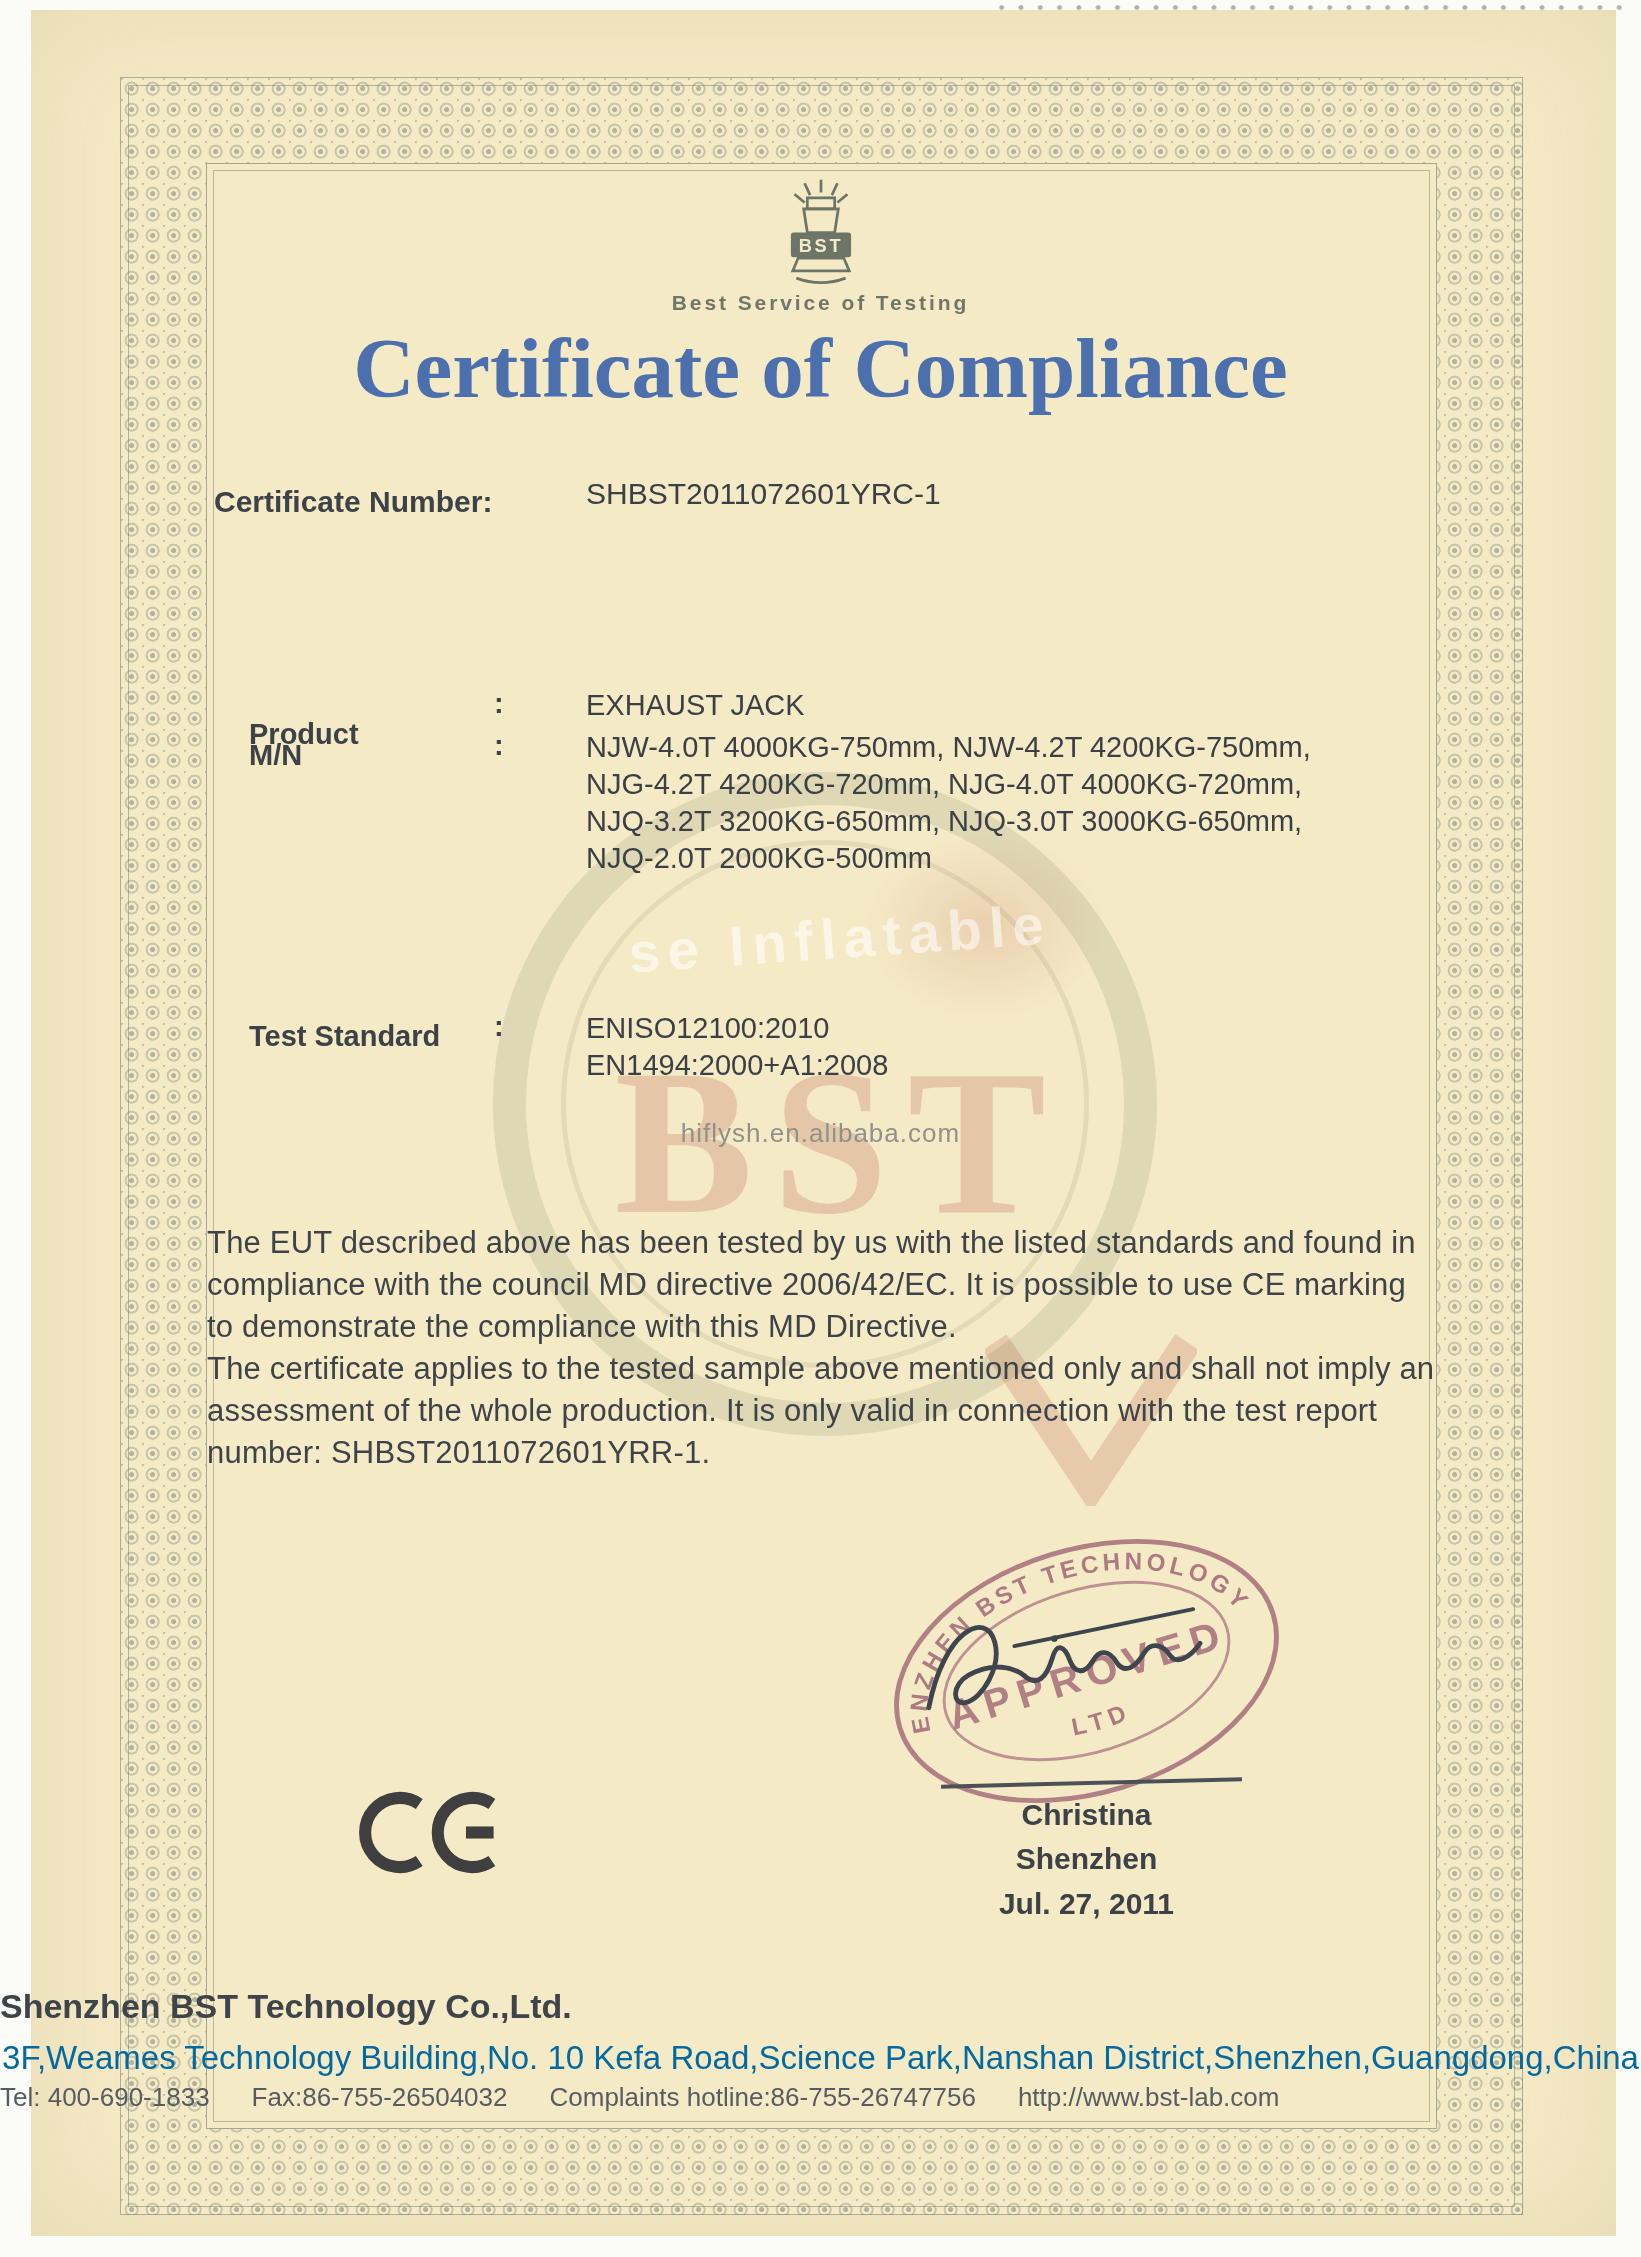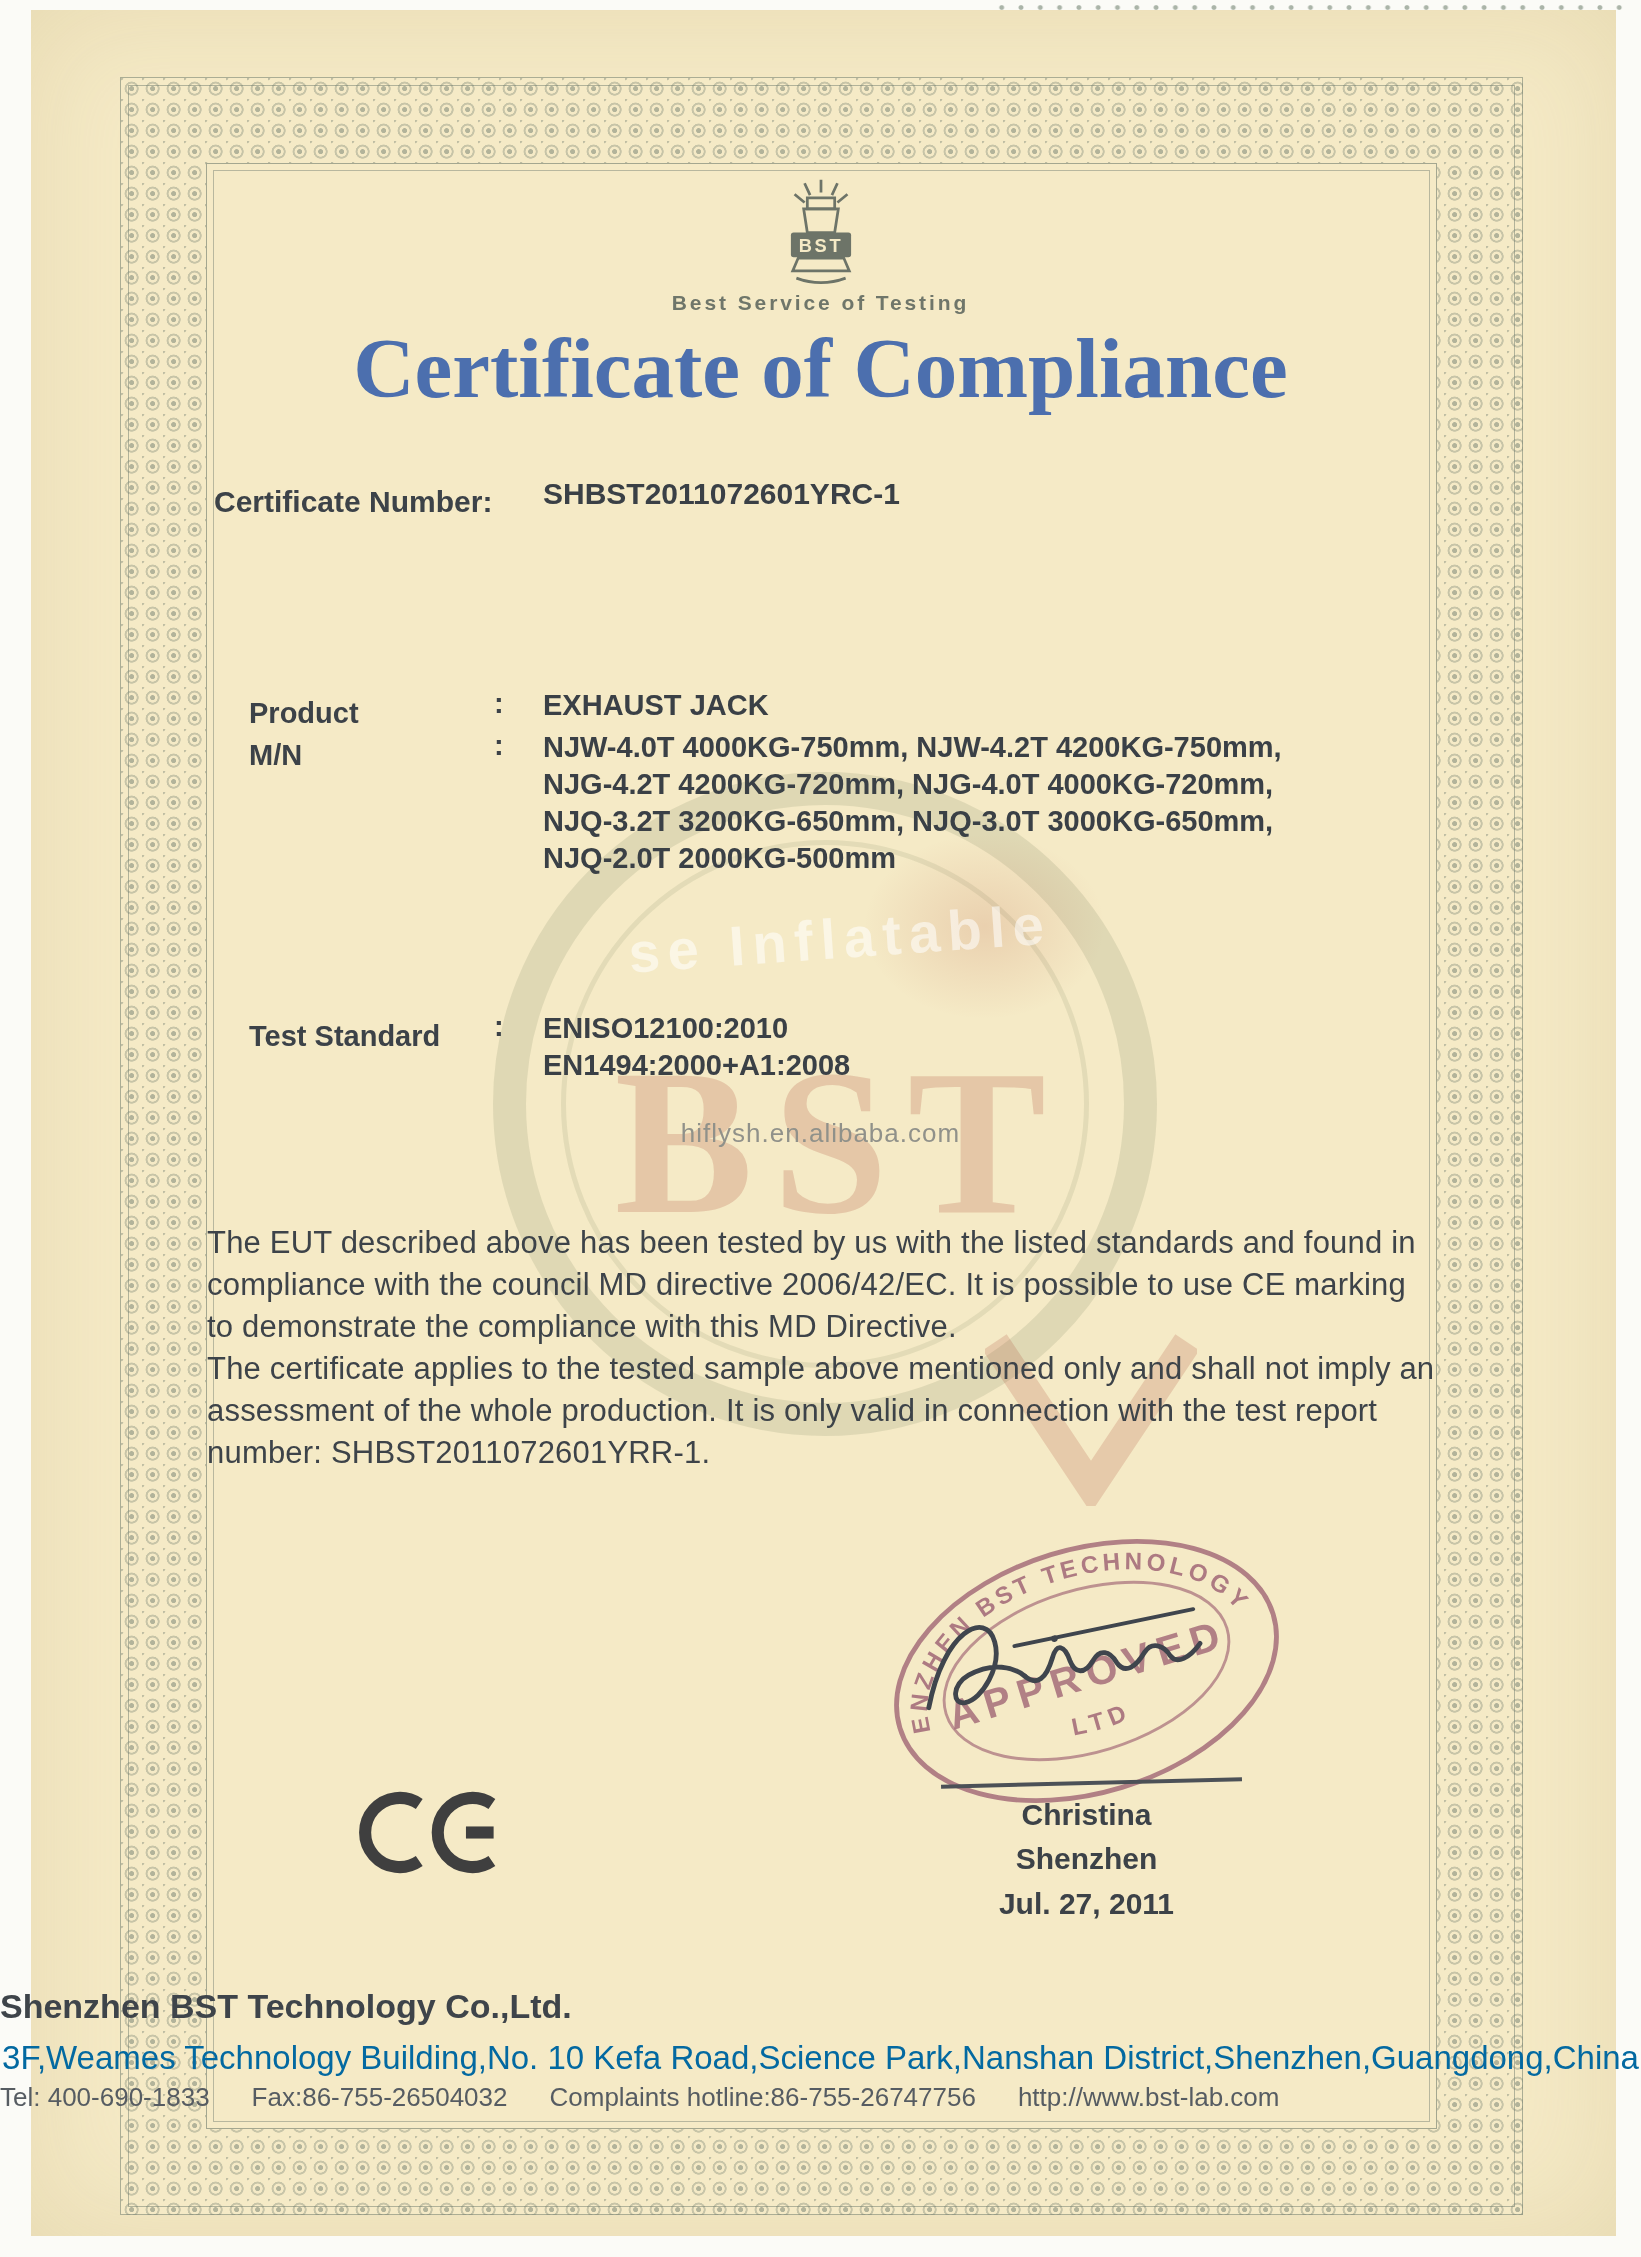--- a/index.html
+++ b/index.html
@@ -77,21 +77,21 @@
   .tagline {
     left:0; right:0; top:291px; text-align:center;
     font-size:21px; font-weight:700; letter-spacing:2.9px; color:#6f766a;
   }
   .title {
     left:0; right:0; top:324px; text-align:center;
     font-family:"Liberation Serif", serif; font-weight:700;
     font-size:85px; line-height:1.05; color:var(--title_blue,#4c6fae);
   }
   .lbl  { font-size:29px; font-weight:700; color:#3c4248;margin-top:10px; }
-  .val  { font-size:29px; font-weight:700; color:#3a4046; white-space:pre-line; line-height:37px; }
+  .val  { font-size:29px; font-weight:400; color:#3a4046; white-space:pre-line; line-height:37px;margin-left:43px; }
   .colon{ font-size:29px; font-weight:700; color:#3c4248; }
 
   .body-text {
     left:207px; top:1222px; width:1228px;
     font-size:31px; line-height:42px; color:#3d4349; letter-spacing:0.2px;
   }
   .body-text p { margin:0; }
 
   .ce-svg { left:357px; top:1777px; width:147px; height:111px; }
 
@@ -153,21 +153,21 @@
       <rect x="22" y="62" width="66" height="27" rx="3" fill="#6d7468"></rect>
       <text x="55" y="83" font-size="20" font-weight="bold" fill="#f5eac6" text-anchor="middle" letter-spacing="3">BST</text>
     </svg>
     <div class="abs tagline">Best Service of Testing</div>
 
     <div class="abs title">Certificate of Compliance</div>
 
     <div class="abs lbl" style="left:214px; top:475px; font-size:30px;">Certificate Number:</div>
     <div class="abs val" style="left:543px; top:475px; font-size:30px;">SHBST2011072601YRC-1</div>
 
-    <div class="abs lbl" style="left:249px; top:687px;">Product</div>
+    <div class="abs lbl" style="left:249px; top:708px;">Product</div>
     <div class="abs colon" style="left:494px; top:687px;">:</div>
     <div class="abs val" style="left:543px; top:687px;">EXHAUST JACK</div>
 
     <div class="abs lbl" style="left:249px; top:729px;">M/N</div>
     <div class="abs colon" style="left:494px; top:729px;">:</div>
     <div class="abs val" style="left:543px; top:729px; width:850px;">NJW-4.0T 4000KG-750mm, NJW-4.2T 4200KG-750mm,
 NJG-4.2T 4200KG-720mm, NJG-4.0T 4000KG-720mm,
 NJQ-3.2T 3200KG-650mm, NJQ-3.0T 3000KG-650mm,
 NJQ-2.0T 2000KG-500mm</div>
 

